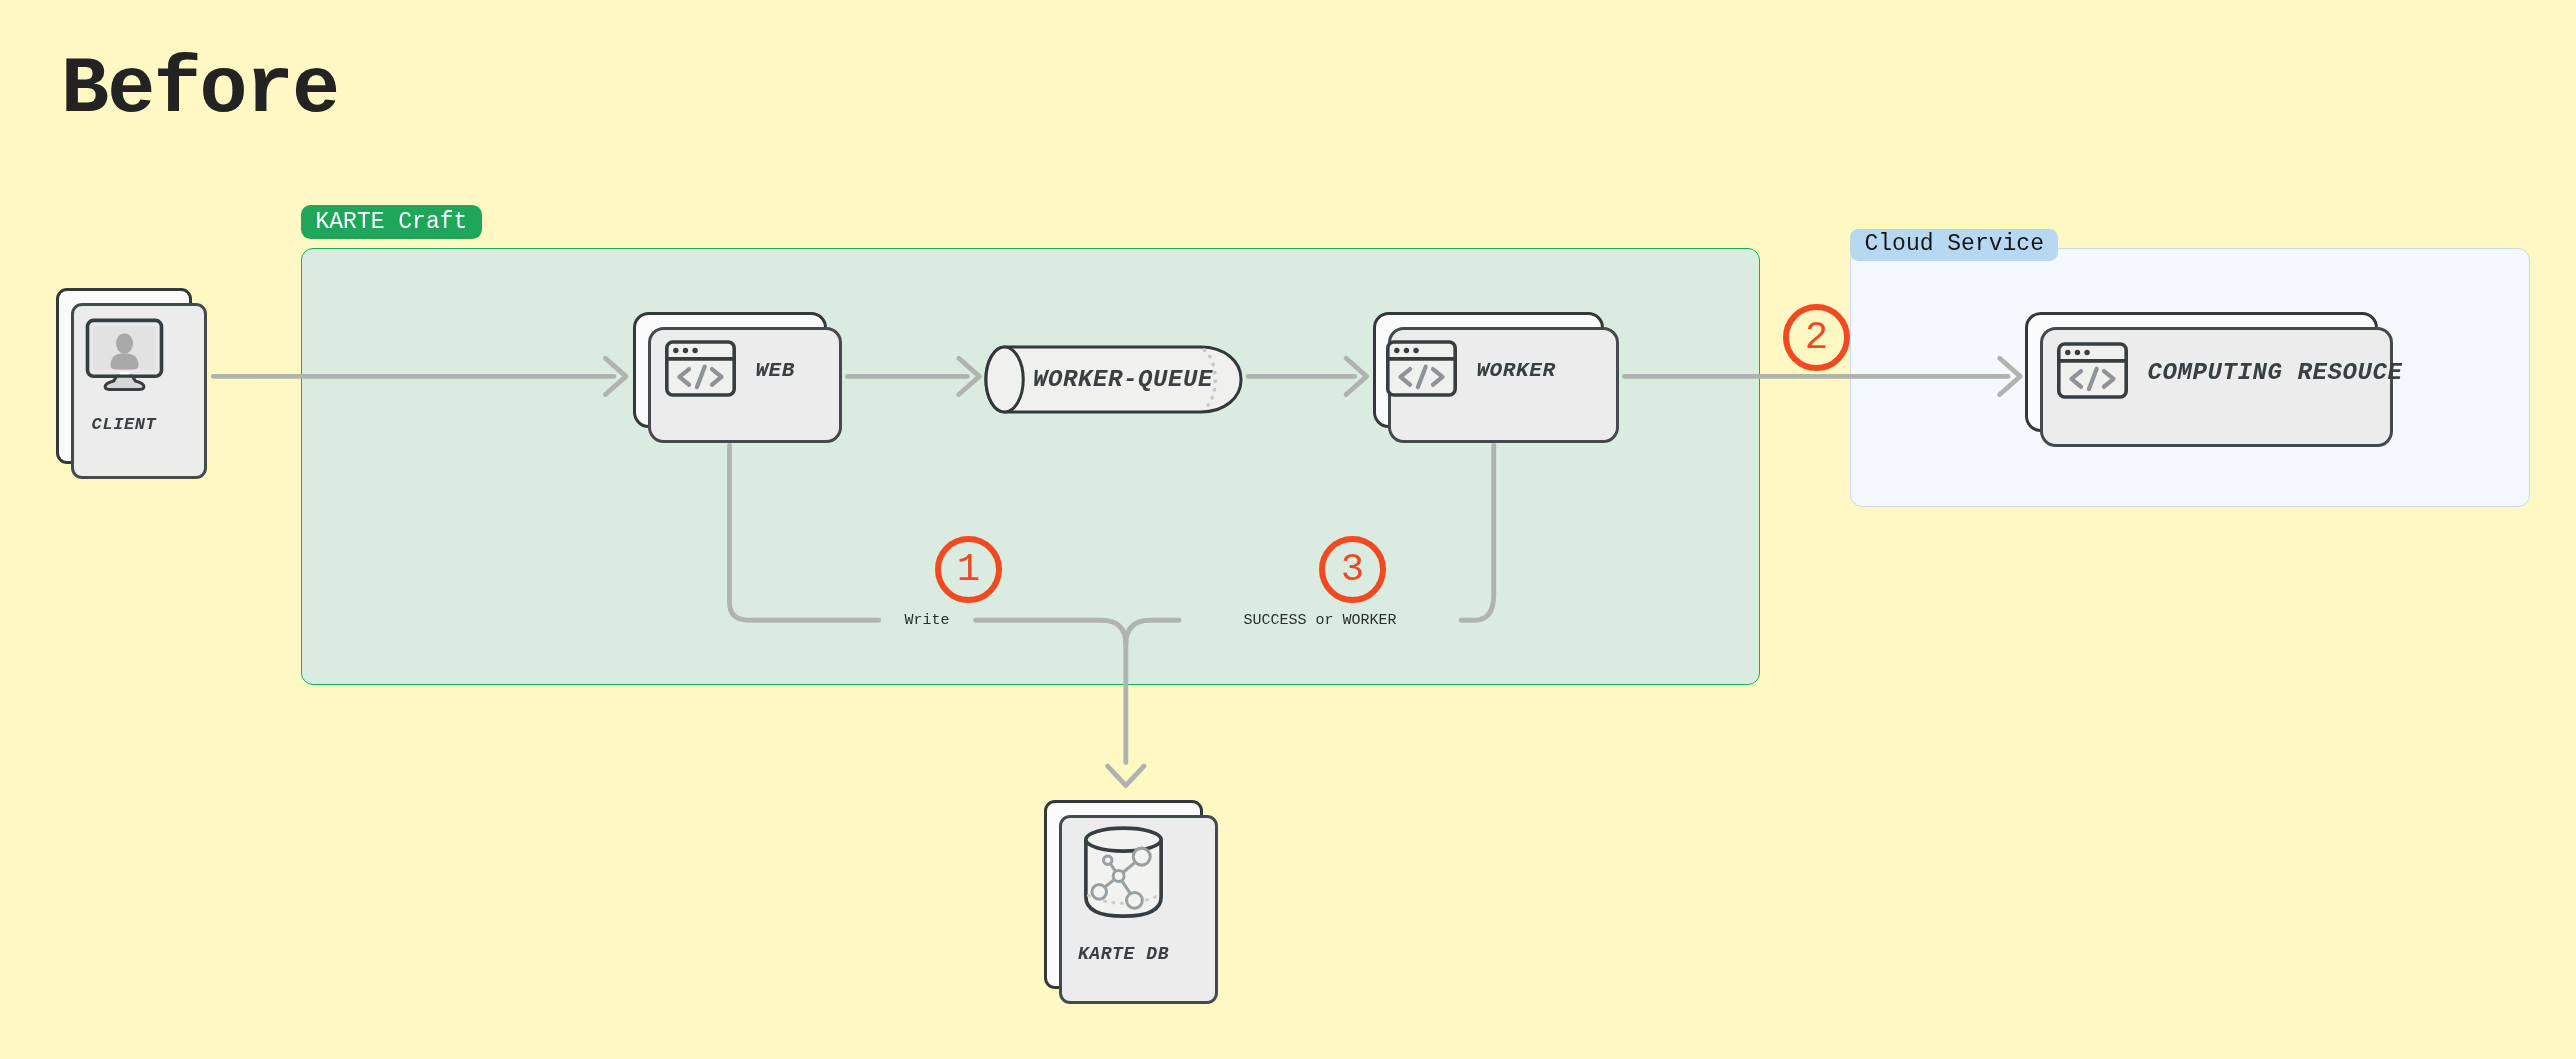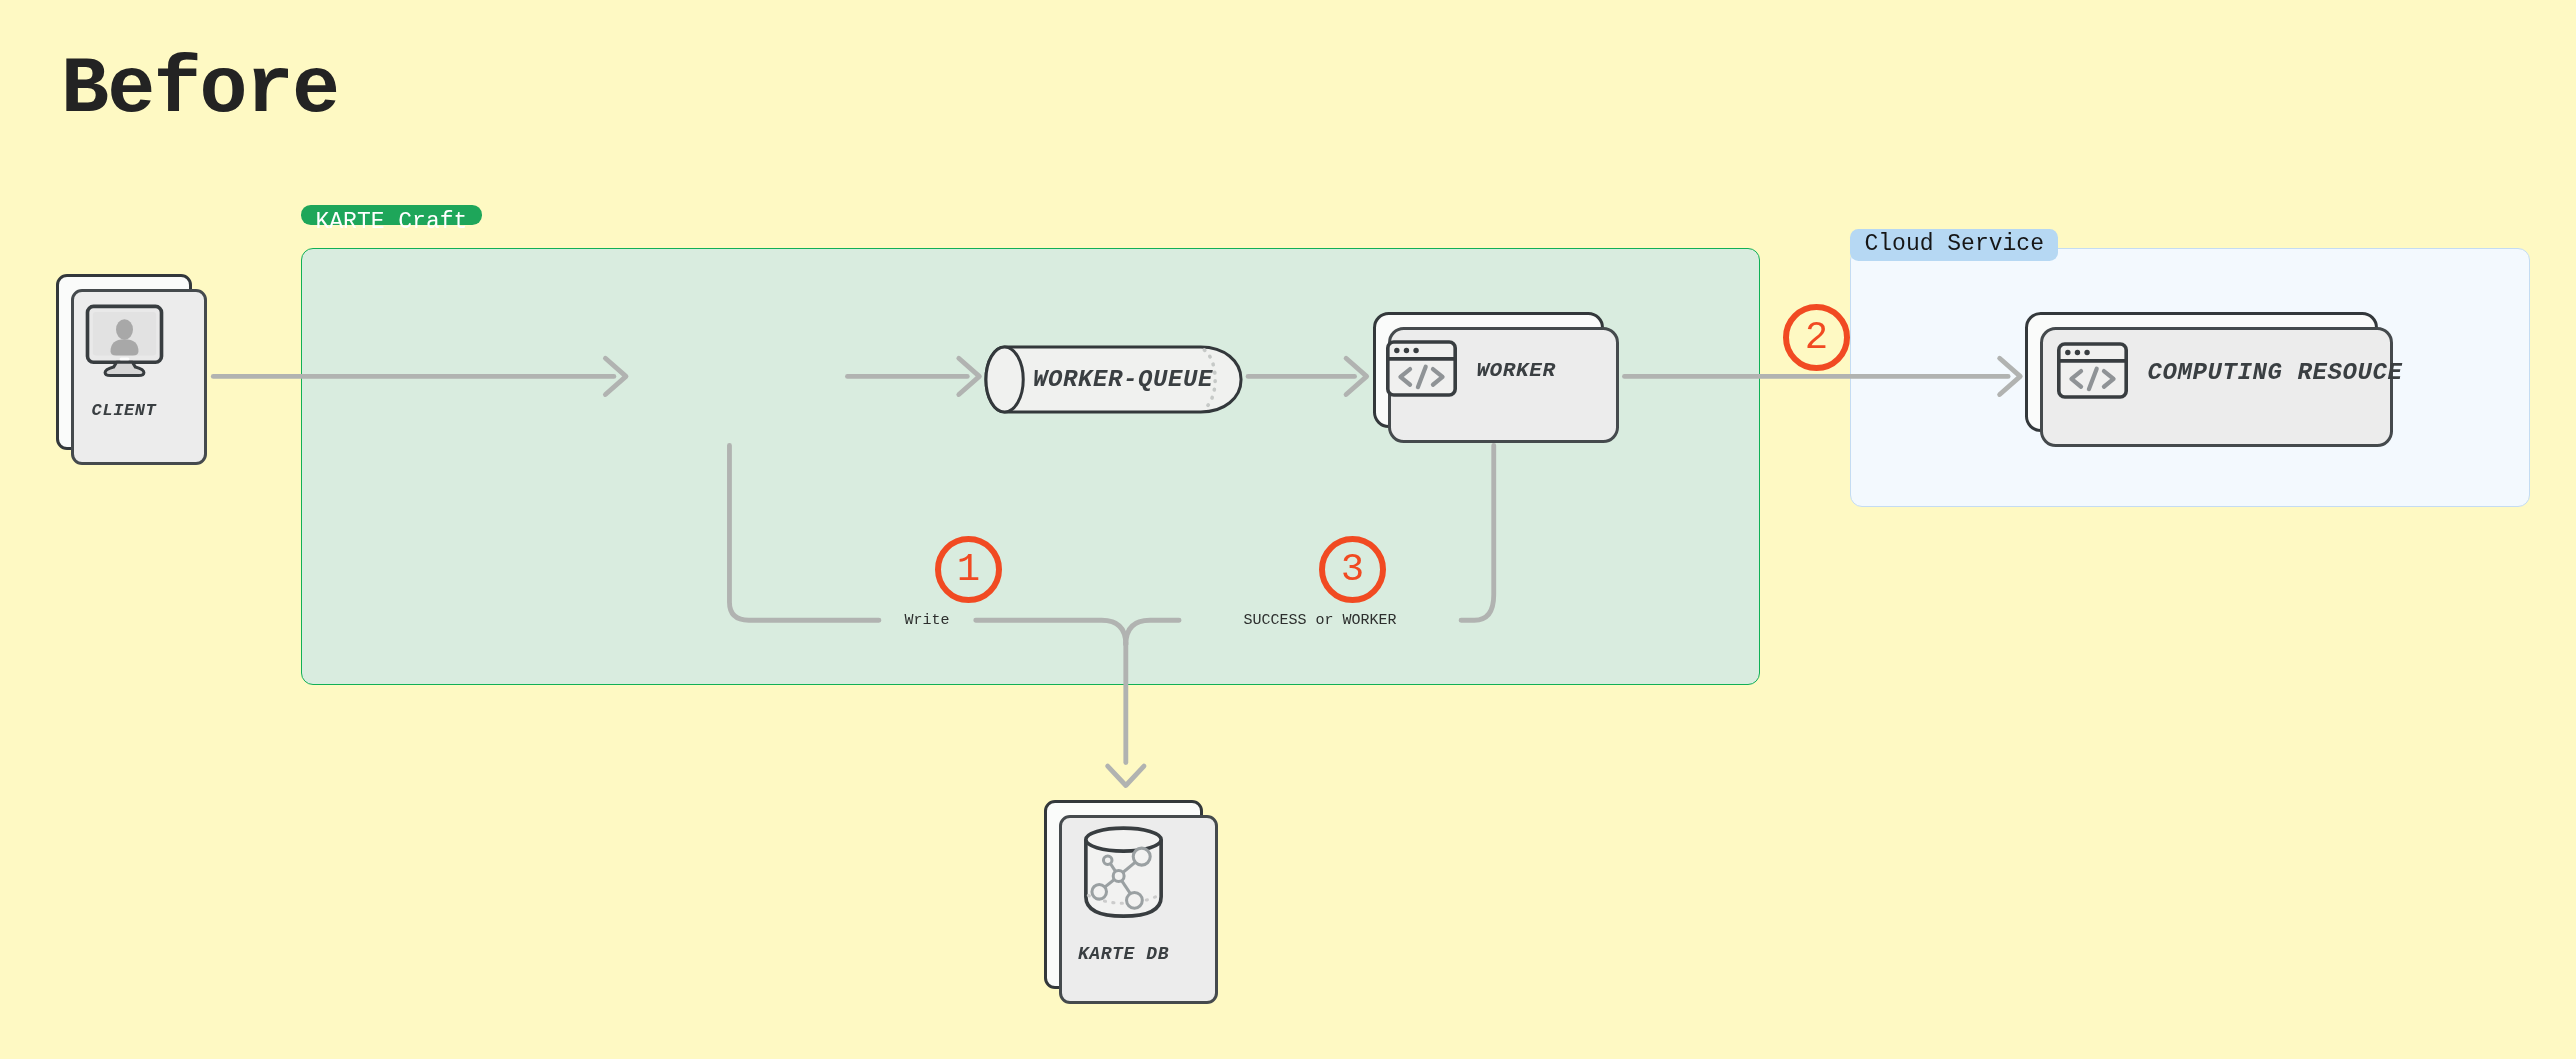--- a/index.html
+++ b/index.html
@@ -9,36 +9,36 @@
   
   .page-title{position:absolute;left:61px;top:44px;font-size:80px;font-weight:700;
               letter-spacing:-1.8px;color:#232323;}
 
   
   .zone{position:absolute;border-radius:12px;z-index:1;}
   .zone-karte{left:301px;top:248px;width:1457px;height:435px;
               background:#d9ecdf;border:1.8px solid #10b056;}
   .zone-cloud{left:1850px;top:248px;width:678px;height:257px;
               background:#f3f9fe;border:1.8px solid #c4dcf2;}
-  .zone-badge{position:absolute;z-index:2;height:20px;line-height:34px;
+  .zone-badge{position:absolute;z-index:2;height:34px;line-height:34px;
               padding:0 14.5px;font-size:23px;white-space:nowrap;}
   .badge-karte{left:301px;top:205px;background:#1ea65a;color:#ffffff;border-radius:9.7px;}
   .badge-cloud{left:1850px;top:207px;background:#b6d8f3;color:#161616;border-radius:8.5px;
                height:31.5px;line-height:31.5px;margin-top:22px;}
 
   
   .card{position:absolute;z-index:4;background:#fafbfa;border:3.6px solid #33383b;
         border-radius:15.7px;display:flex;align-items:center;box-sizing:border-box;}
   .card::before{content:"";position:absolute;left:12px;top:12px;width:100%;height:100%;
         background:#ececec;border:3.6px solid #454a4d;border-radius:15.7px;z-index:-1;}
   .card-h{padding-left:29px;gap:19.4px;}
   .card-v{flex-direction:column;justify-content:center;border-width:3px;border-radius:11px;gap:19.4px;}
   .card-v::before{border-width:3px;border-radius:11px;}
 
-  .card-client{left:56px;top:274px;width:136px;height:176px;}
+  .card-client{left:56px;top:288px;width:136px;height:176px;}
   .card-web{left:633px;top:312px;width:194px;height:116px;}
   .card-worker{left:1373px;top:312px;width:231px;height:116px;padding-left:10px;}
   .card-computing{left:2025px;top:312px;width:353px;height:120px;}
   .card-mongo{left:1044px;top:800px;width:159px;height:189px;}
 
   .node-label{font-style:italic;font-weight:600;color:#3a3f42;letter-spacing:0.6px;
               white-space:nowrap;}
   .lbl-35{font-size:21px;} .lbl-33{font-size:24px;} .lbl-30{font-size:18px;} .lbl-28{font-size:17px;}
 
   
@@ -107,63 +107,80 @@
         <rect x="13" y="13" width="104" height="72" rx="4" fill="#e2e2e2"></rect>
         <ellipse cx="65" cy="42" rx="14" ry="17" fill="#a8a8a8"></ellipse>
         <path d="M42 78 Q42 58 65 58 Q88 58 88 78 Q88 85 79 85 H51 Q42 85 42 78 Z" fill="#a8a8a8"></path>
         <rect x="57" y="88" width="16" height="5" rx="2.5" fill="#fbfbfb"></rect>
         <path d="M52 96 H78 L83 104 Q97 108 97 113 Q97 118 88 118 H42 Q33 118 33 113 Q33 108 47 104 Z" fill="#d6d6d6" stroke="#383d40" stroke-width="5" stroke-linejoin="round"></path>
       </svg>
     </span>
     <span class="node-label lbl-28">CLIENT</span>
   </div>
 
-
-  <div class="queue">
-    <svg width="263" height="71" viewBox="0 0 434 118">
-      <path d="M 36 5 H 362 C 401 5 429 28 429 59 C 429 90 401 113 362 113 H 36 C 19 113 5 90 5 59 C 5 28 19 5 36 5 Z" fill="#f0f1ef" stroke="#33383b" stroke-width="5"></path>
-      <ellipse cx="36" cy="59" rx="31" ry="54" fill="#f0f1ef" stroke="#33383b" stroke-width="5"></ellipse>
-      <path d="M 368 10 C 392 28 392 90 368 108" fill="none" stroke="#c6c9c7" stroke-width="6" stroke-dasharray="1 13" stroke-linecap="round"></path>
-    </svg>
-    <div class="queue-label node-label lbl-33">WORKER-QUEUE</div>
-  </div>
-
-  <div class="card card-h card-worker">
+  <div class="card card-h card-web">
     <span>
       <svg width="71" height="57" viewBox="0 0 118 94">
         <rect x="3" y="3" width="112" height="88" rx="10" fill="#f0f0ef" stroke="#383d40" stroke-width="6"></rect>
         <line x1="4" y1="31" x2="114" y2="31" stroke="#383d40" stroke-width="6"></line>
         <circle cx="18" cy="17" r="4.5" fill="#383d40"></circle>
           <circle cx="34" cy="17" r="4.5" fill="#383d40"></circle>
           <circle cx="50" cy="17" r="4.5" fill="#383d40"></circle>
         <g stroke="#8f9396" stroke-width="7" fill="none" stroke-linecap="round" stroke-linejoin="round">
           <path d="M40 48 L24 61 L40 74"></path>
             <path d="M53 78 L66 44"></path>
             <path d="M78 48 L94 61 L78 74"></path>
         </g>
       </svg>
     </span>
-    <span class="node-label lbl-35">WORKER</span>
-  </div>
-
-  <div class="card card-h card-computing">
+    <span class="node-label lbl-35">WEB</span>
+  </div>
+
+  <div class="queue">
+    <svg width="263" height="71" viewBox="0 0 434 118">
+      <path d="M 36 5 H 362 C 401 5 429 28 429 59 C 429 90 401 113 362 113 H 36 C 19 113 5 90 5 59 C 5 28 19 5 36 5 Z" fill="#f0f1ef" stroke="#33383b" stroke-width="5"></path>
+      <ellipse cx="36" cy="59" rx="31" ry="54" fill="#f0f1ef" stroke="#33383b" stroke-width="5"></ellipse>
+      <path d="M 368 10 C 392 28 392 90 368 108" fill="none" stroke="#c6c9c7" stroke-width="6" stroke-dasharray="1 13" stroke-linecap="round"></path>
+    </svg>
+    <div class="queue-label node-label lbl-33">WORKER-QUEUE</div>
+  </div>
+
+  <div class="card card-h card-worker">
     <span>
       <svg width="71" height="57" viewBox="0 0 118 94">
         <rect x="3" y="3" width="112" height="88" rx="10" fill="#f0f0ef" stroke="#383d40" stroke-width="6"></rect>
         <line x1="4" y1="31" x2="114" y2="31" stroke="#383d40" stroke-width="6"></line>
         <circle cx="18" cy="17" r="4.5" fill="#383d40"></circle>
           <circle cx="34" cy="17" r="4.5" fill="#383d40"></circle>
           <circle cx="50" cy="17" r="4.5" fill="#383d40"></circle>
         <g stroke="#8f9396" stroke-width="7" fill="none" stroke-linecap="round" stroke-linejoin="round">
           <path d="M40 48 L24 61 L40 74"></path>
             <path d="M53 78 L66 44"></path>
             <path d="M78 48 L94 61 L78 74"></path>
         </g>
       </svg>
     </span>
+    <span class="node-label lbl-35">WORKER</span>
+  </div>
+
+  <div class="card card-h card-computing">
+    <span>
+      <svg width="71" height="57" viewBox="0 0 118 94">
+        <rect x="3" y="3" width="112" height="88" rx="10" fill="#f0f0ef" stroke="#383d40" stroke-width="6"></rect>
+        <line x1="4" y1="31" x2="114" y2="31" stroke="#383d40" stroke-width="6"></line>
+        <circle cx="18" cy="17" r="4.5" fill="#383d40"></circle>
+          <circle cx="34" cy="17" r="4.5" fill="#383d40"></circle>
+          <circle cx="50" cy="17" r="4.5" fill="#383d40"></circle>
+        <g stroke="#8f9396" stroke-width="7" fill="none" stroke-linecap="round" stroke-linejoin="round">
+          <path d="M40 48 L24 61 L40 74"></path>
+            <path d="M53 78 L66 44"></path>
+            <path d="M78 48 L94 61 L78 74"></path>
+        </g>
+      </svg>
+    </span>
     <span class="node-label lbl-33">COMPUTING RESOUCE</span>
   </div>
 
   <div class="card card-v card-mongo">
     <span>
       <svg width="85" height="96" viewBox="0 0 140 158">
         <path d="M8 24 L8 118 Q8 150 70 150 Q132 150 132 118 L132 24" fill="#f2f2f1" stroke="#383d40" stroke-width="6"></path>
         <ellipse cx="70" cy="24" rx="62" ry="19" fill="#f2f2f1" stroke="#383d40" stroke-width="6"></ellipse>
         <path d="M12 116 Q70 142 128 116" fill="none" stroke="#cccccc" stroke-width="5" stroke-dasharray="2 12" stroke-linecap="round"></path>
         <g stroke="#9aa0a2" stroke-width="5" fill="none">

